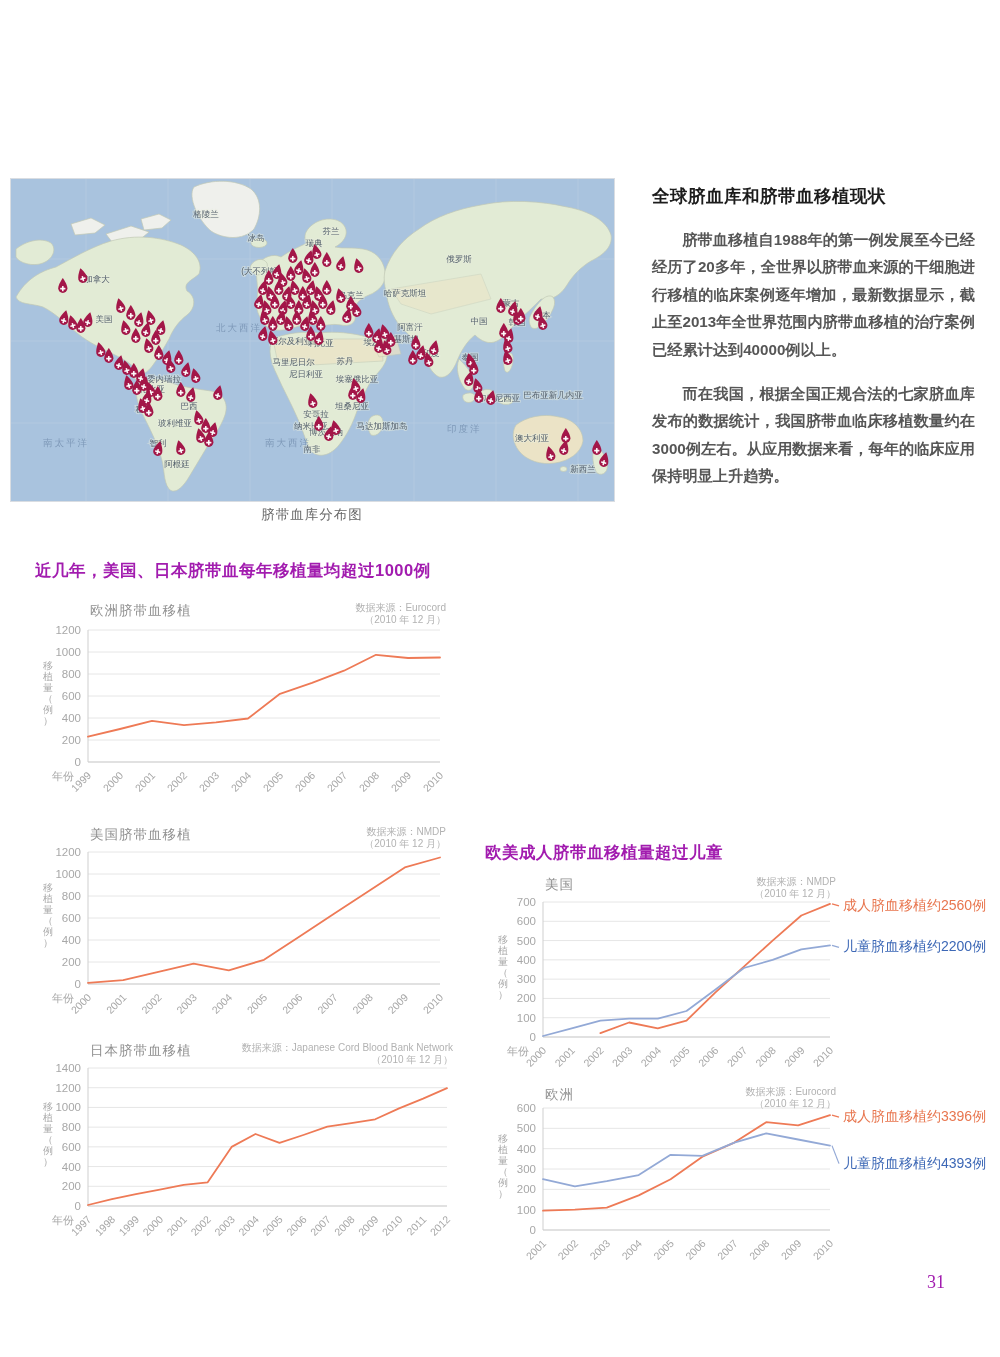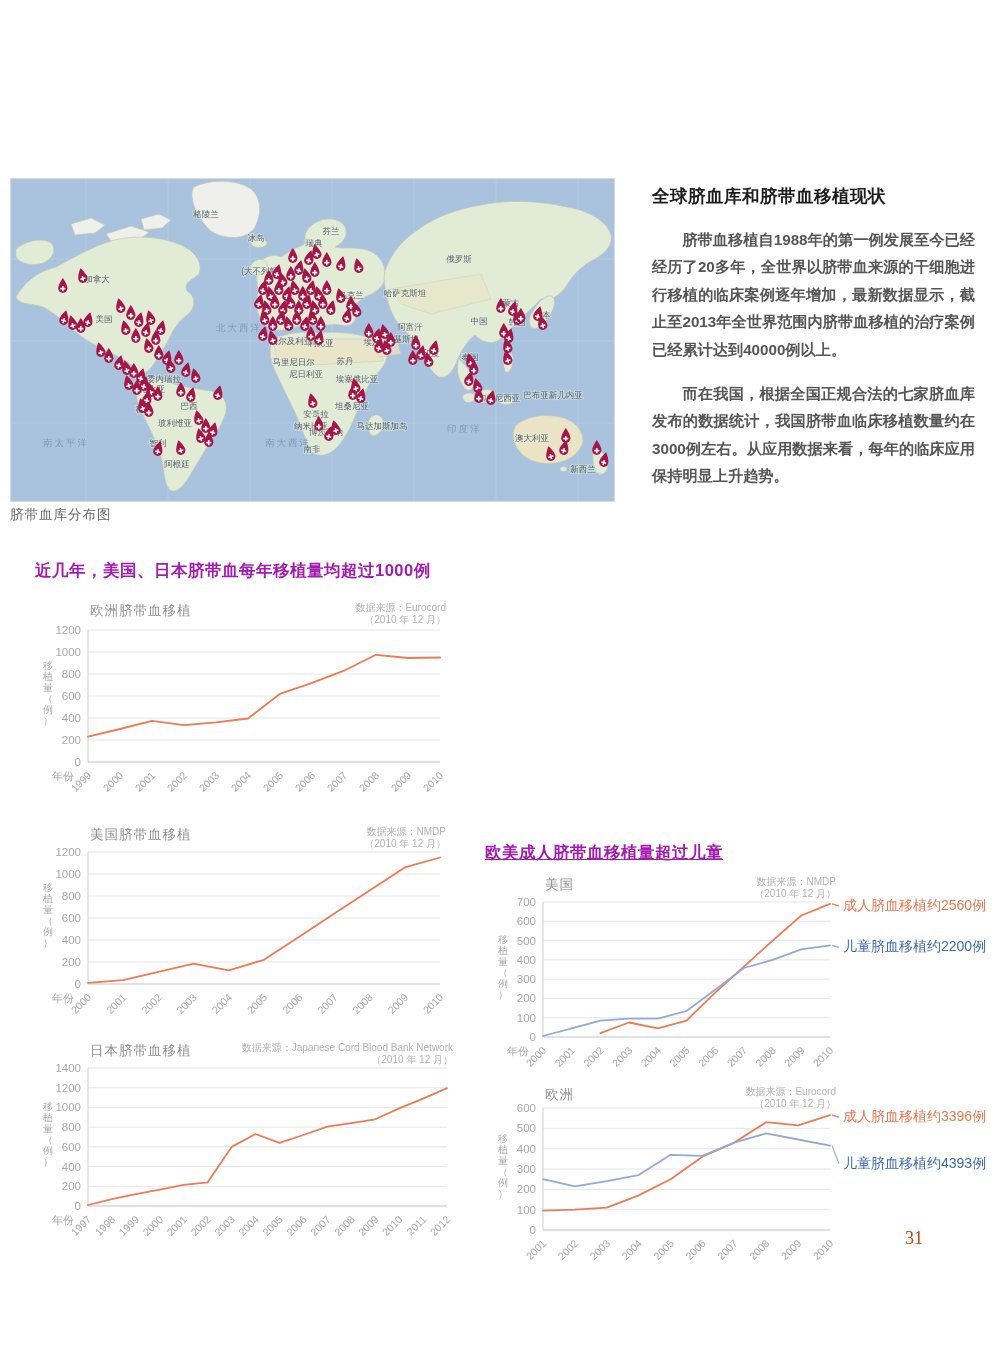--- a/index.html
+++ b/index.html
@@ -8,51 +8,51 @@
     font-family:"Liberation Sans","DejaVu Sans",sans-serif;
     -webkit-font-smoothing:antialiased;
   }
   
   .map-figure{
     position:absolute;left:10px;top:178px;width:603px;height:322px;
     border:1px solid #d9dde2;box-sizing:content-box;background:#a9c3de;
   }
   .map-caption{
     position:absolute;left:10px;top:506px;width:604px;
-    text-align:left;font-size:13.5px;color:#666;letter-spacing:1px;
+    text-align:center;font-size:13.5px;color:#666;letter-spacing:1px;
   }
   
   .article{
     position:absolute;left:485px;top:171px;width:507px;
     color:#565656;font-size:15.2px;line-height:27.4px;text-align:justify;
   }
   .article .map-spacer{float:left;width:167px;height:376px;}
   .article h1{
     font-size:17.5px;line-height:26px;color:#1c1c1c;margin:12px 0 7px 0;
     font-weight:bold;letter-spacing:.5px;
   }
   .article p{margin:17px;text-indent:2em;font-weight:bold;}
   
   .section-title{
     position:absolute;font-size:16.5px;font-weight:bold;color:#a21caf;letter-spacing:.5px;
   }
   #section-left-title{left:35px;top:560px;width:440px;}
-  #section-right-title{left:485px;top:842px;width:510px;text-decoration:underline;}
+  #section-right-title{left:485px;top:842px;width:510px;}
   
   .chart{position:absolute;}
   #chart-eu{left:35px;top:598px;width:425px;height:214px;}
   #chart-us{left:35px;top:822px;width:425px;height:210px;}
   #chart-jp{left:35px;top:1038px;width:436px;height:228px;}
   #chart-usac{left:485px;top:872px;width:512px;height:202px;}
   #chart-euac{left:485px;top:1082px;width:512px;height:196px;}
   .chart svg{display:block;}
   
   .page-number{
-    position:absolute;left:905px;top:1228px;width:40px;text-align:left;
-    font-family:"Liberation Serif","DejaVu Serif",serif;font-size:18px;color:#c2410c;
+    position:absolute;left:905px;top:1272px;width:40px;text-align:right;
+    font-family:"Liberation Serif","DejaVu Serif",serif;font-size:18px;color:#a21caf;
   }
 </style>
 </head>
 <body>
 
 <div class="map-figure" id="map-figure"><svg width="603" height="322" viewBox="0 0 603 322">
       <rect x="0" y="0" width="603" height="322" fill="#a9c3de"></rect>
       <line x1="75" y1="0" x2="75" y2="322" stroke="#b7cbe2" stroke-width="0.7"></line>
       <line x1="157" y1="0" x2="157" y2="322" stroke="#b7cbe2" stroke-width="0.7"></line>
       <line x1="239" y1="0" x2="239" y2="322" stroke="#b7cbe2" stroke-width="0.7"></line>

